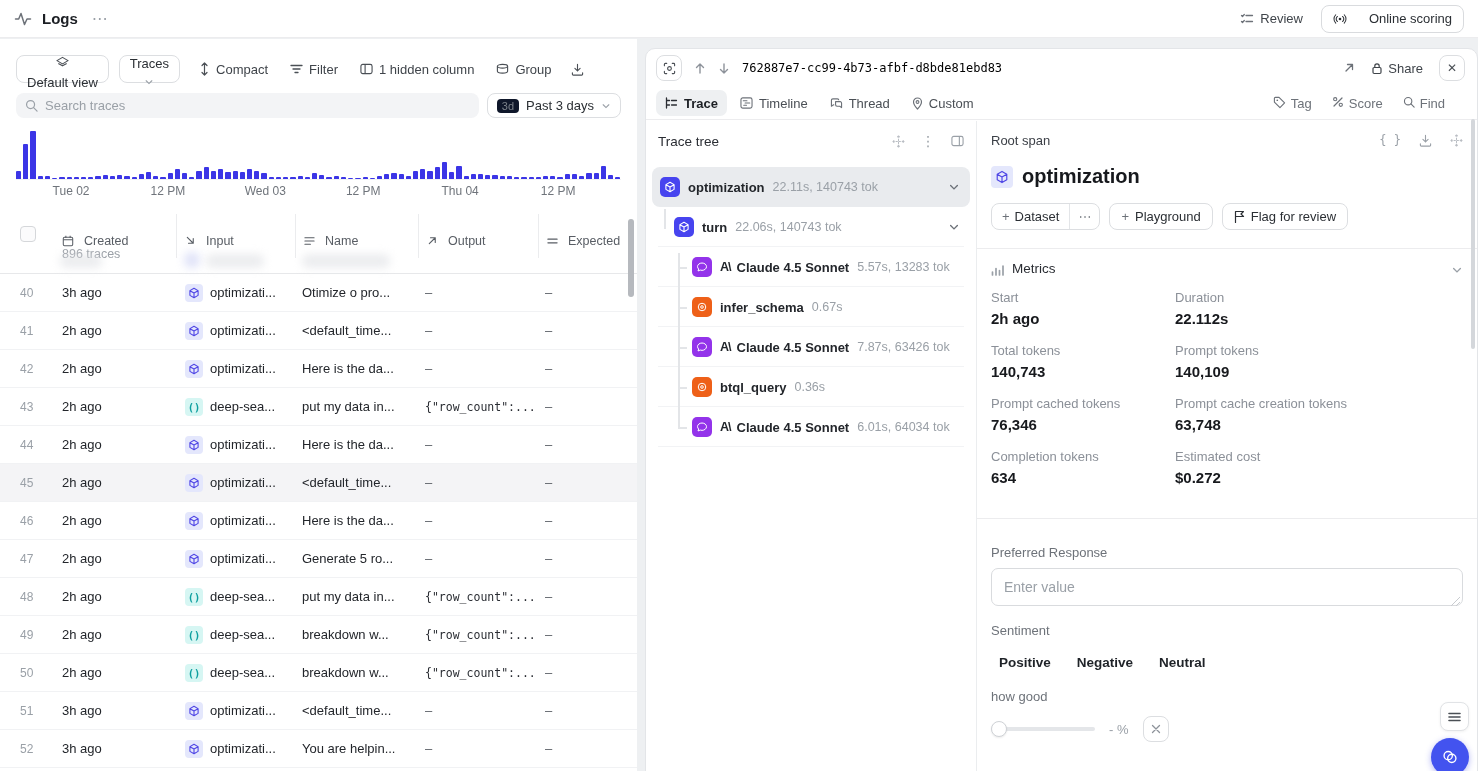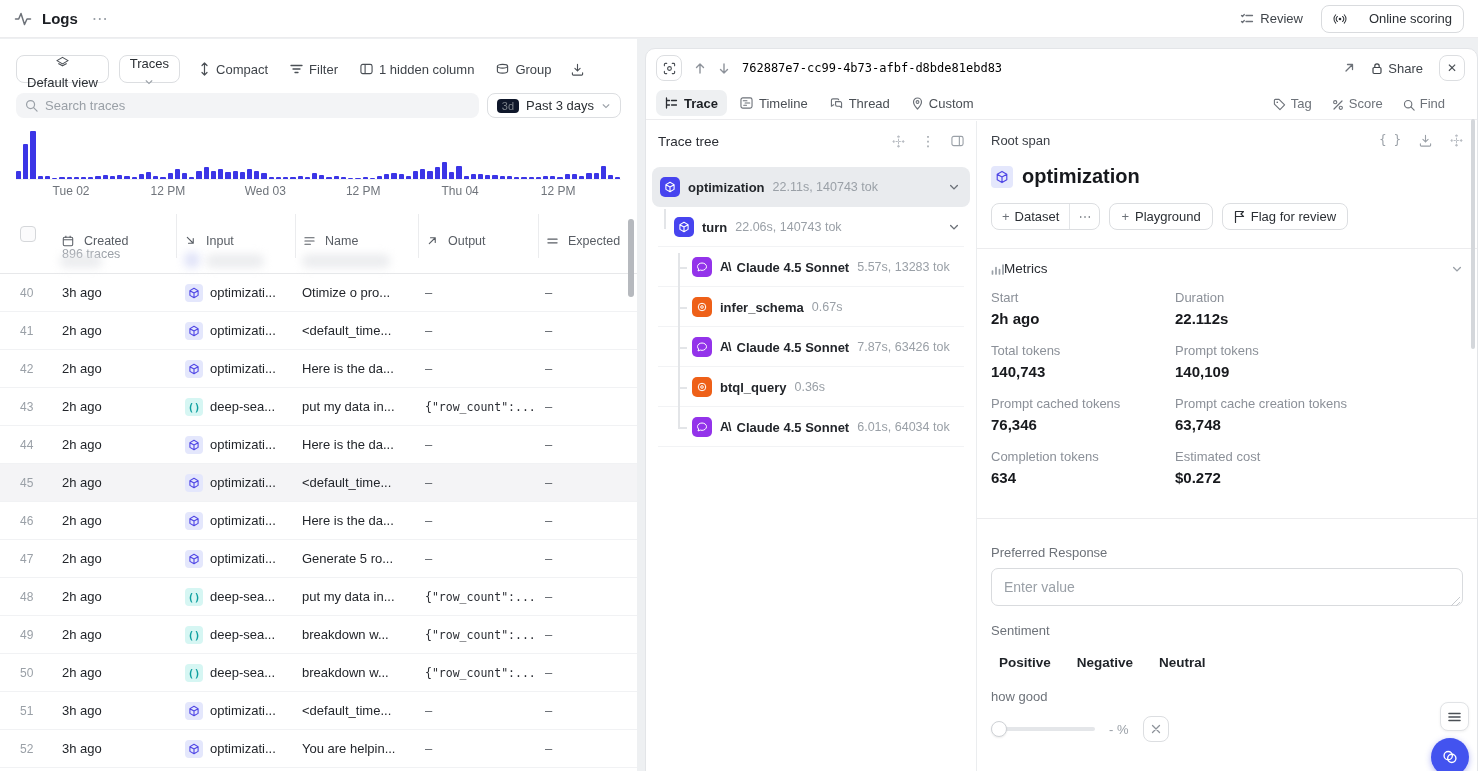--- a/index.html
+++ b/index.html
@@ -62,21 +62,21 @@
   .right-card { position:absolute; left:645px; top:48px; width:833px; height:733px; background:#fff; border:1px solid #e3e5e8; border-radius:10px 10px 0 0; overflow:hidden; }
   .rc-header { height:38px; display:flex; align-items:center; padding:0 12px 0 10px; gap:12px; }
   .sq-btn { width:26px; height:26px; border:1px solid #dcdee1; border-radius:8px; display:flex; align-items:center; justify-content:center; color:#4a4f55; background:#fff; }
   .arrow-btn { color:#8d929a; font-size:14px; }
   .trace-id { font-family:"DejaVu Sans Mono", monospace; font-size:12px; color:#000000; letter-spacing:0; }
   .rc-header .spacer { flex:1; }
   .rc-tabs { height:33px; display:flex; align-items:center; padding:0 24px 0 10px; gap:4px; border-bottom:1px solid #ececee; }
   .tab { display:flex; align-items:center; gap:6px; height:26px; padding:0 9px; border-radius:7px; color:#4a4f55; font-size:13px; }
   .tab.active { background:#eef0f2; color:#1c1f24; font-weight:600; }
   .rc-tabs .spacer { flex:1; }
-  .tab-action { display:flex; align-items:flex-end; gap:5px; color:#6d7279; font-size:13px; padding:0 8px; }
+  .tab-action { display:flex; align-items:flex-start; gap:5px; color:#6d7279; font-size:13px; padding:0 8px; }
 
   .rc-body { position:absolute; left:0; top:72px; right:0; bottom:0; display:flex; }
   .tree-col { width:330px; flex:none; }
   .tree-head { height:40px; display:flex; align-items:center; padding:0 12px; }
   .tree-title { font-size:13.5px; color:#2a2d33; flex:1; }
   .tree-head .hicon { color:#9aa0a7; margin-left:16px; }
   .tree-list { position:relative; padding:6px 6px 0 6px; }
   .tree-row { position:relative; height:40px; display:flex; align-items:center; gap:8px; border-radius:8px; }
   .tree-row .sep { position:absolute; left:6px; right:6px; bottom:0; height:1px; background:#f2f3f5; }
   .tree-row.selected { background:#e9ebee; }
@@ -98,21 +98,21 @@
   .span-title { display:flex; align-items:center; gap:9px; margin-top:6px; }
   .span-title .mini-badge { width:22px; height:22px; }
   .span-title h1 { font-size:20px; font-weight:700; color:#17191d; }
   .span-actions { display:flex; align-items:center; gap:9px; margin-top:15px; }
   .split-btn { display:flex; align-items:stretch; border:1px solid #dcdee1; border-radius:8px; height:27px; overflow:hidden; background:#fff; }
   .split-btn .part { display:flex; align-items:center; gap:5px; padding:0 10px; color:#2b2f34; }
   .split-btn .divider { width:1px; background:#e3e5e8; }
   .action-btn { display:flex; align-items:center; gap:6px; border:1px solid #dcdee1; border-radius:8px; height:27px; padding:0 11px; color:#2b2f34; background:#fff; }
 
   .section { border-top:1px solid #ececee; margin:18px -14px 0 -14px; padding:12px 14px 0 14px; }
-  .section-head { display:flex; align-items:center; color:#2a2d33; font-size:13.5px; }
+  .section-head { display:flex; align-items:flex-end; gap:8px; color:#2a2d33; font-size:13.5px; }
   .section-head .spacer { flex:1; }
   .metrics-grid { display:grid; grid-template-columns:184px 1fr; row-gap:16px; margin-top:14px; padding-bottom:14px; }
   .metric .mlabel { color:#8b9098; font-size:13px; }
   .metric .mvalue { color:#17191d; font-size:15px; font-weight:600; margin-top:5px; }
 
   .expand-btn { width:28px; height:28px; background:#f3f4f6; border-radius:8px; display:flex; align-items:center; justify-content:center; color:#2b2f34; }
   .field-label { color:#6d7279; font-size:13px; margin-top:14px; }
   .review-textarea { position:relative; margin-top:8px; }
   .review-textarea textarea { width:100%; height:38px; border:1px solid #d9dbde; border-radius:7px; padding:10px 12px; font-family:inherit; font-size:14px; color:#23262b; resize:none; background:#fff; }
   .review-textarea textarea::placeholder { color:#9aa0a7; }

